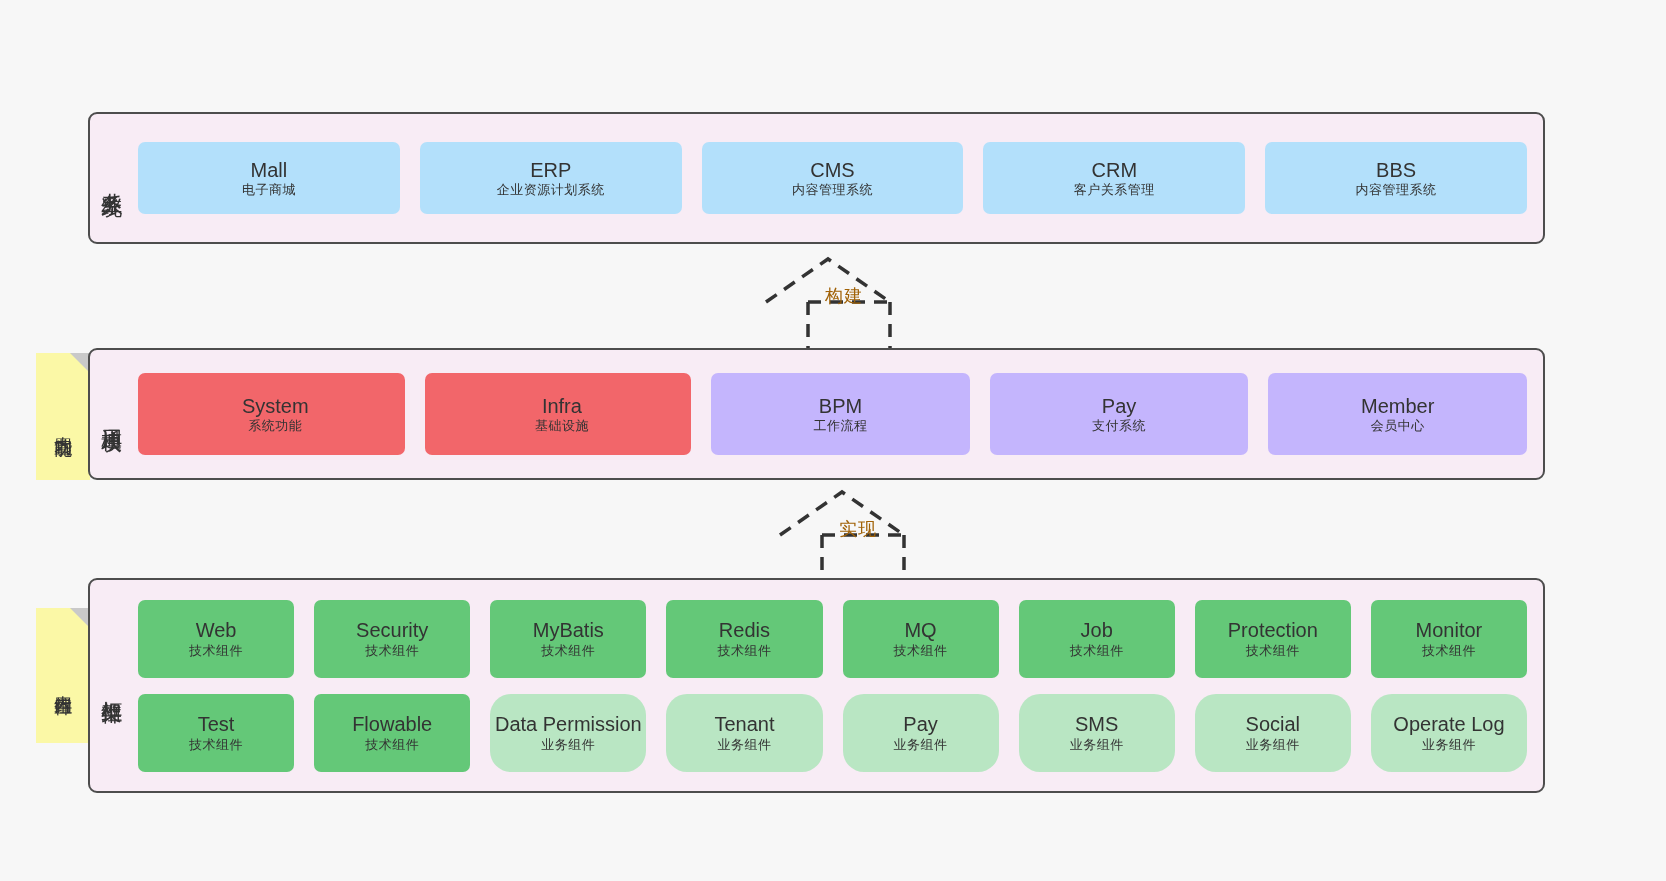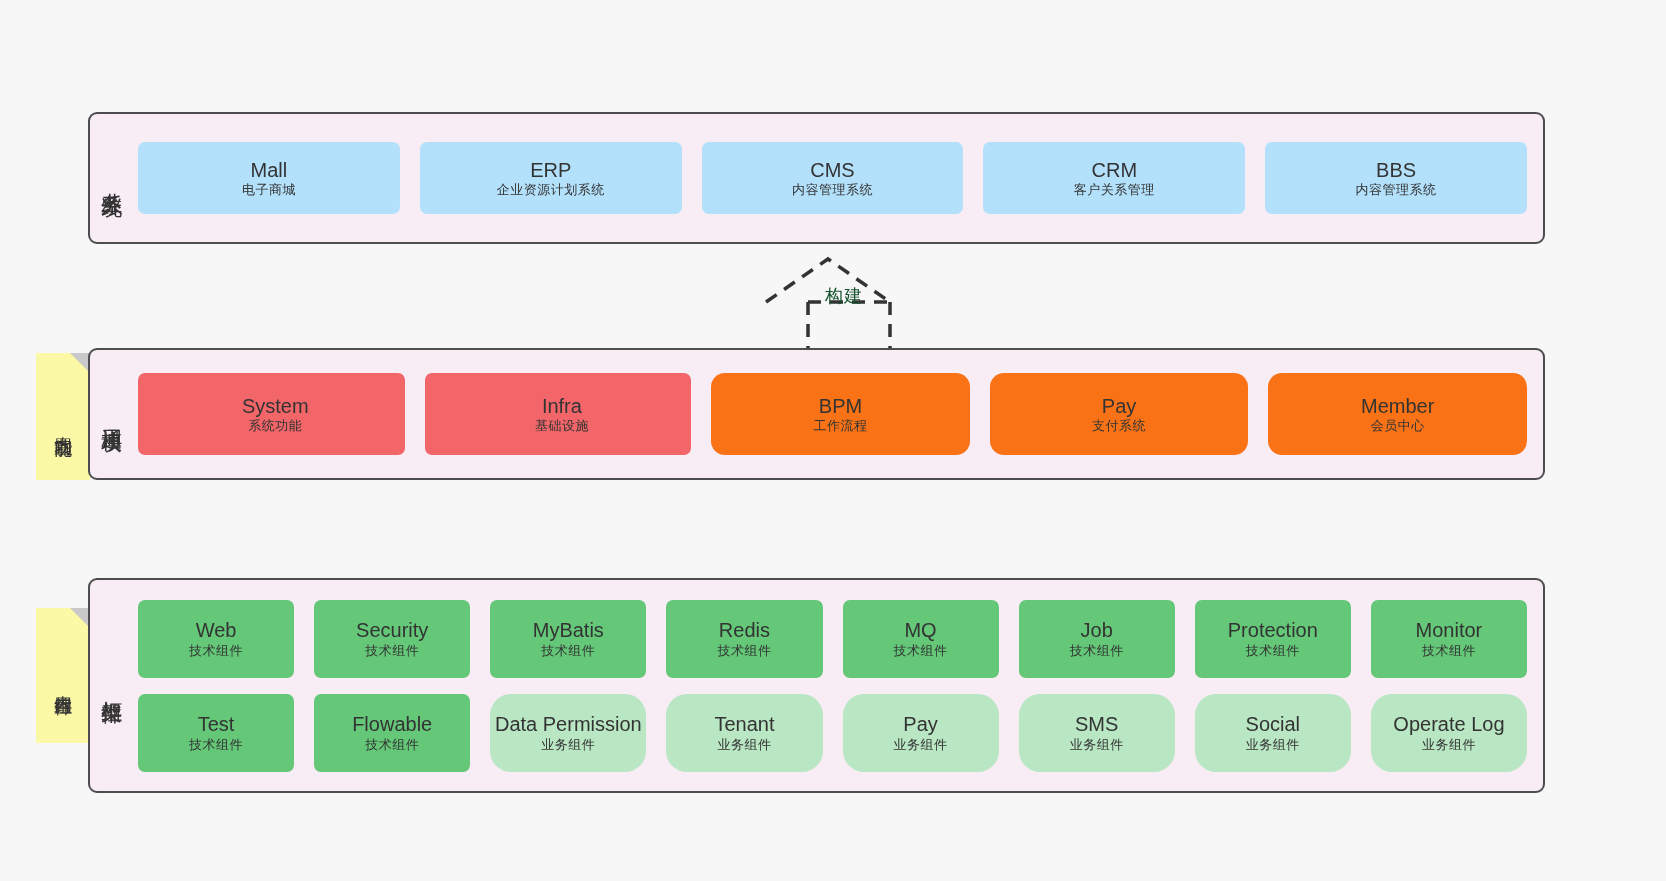--- a/index.html
+++ b/index.html
@@ -90,21 +90,21 @@
   }
   .card .t-cn {
     font-size: 13px;
     color: #333333;
     letter-spacing: 0.5px;
   }
 
   
   .c-blue      { background: #b3e0fb; }
   .c-red       { background: #f2666a; padding-left: 12px; }
-  .c-pink      { background: #f97316; border-radius: 14px; }
+  .c-pink      { background: #c4b5fd; }
   .c-green     { background: #64c878; }
   .c-lgreen    { background: #b9e6c3; border-radius: 21px; }
 
   
   #layer-business { left: 88px;  top: 112px; width: 1457px; height: 132px; }
   #layer-modules  { left: 88px;  top: 348px; width: 1457px; height: 132px; }
   #layer-frame    { left: 88px;  top: 578px; width: 1457px; height: 215px; }
 
   #layer-business .card-row { height: 72px; }
   #layer-modules  .card-row { height: 82px; }
@@ -145,21 +145,21 @@
     width: 200px;
     height: 110px;
   }
   .connector svg { display: block; }
   .connector .conn-label {
     position: absolute;
     left: 0; right: 0;
     top: 34px;
     text-align: center;
     font-size: 18px;
-    color: #14532d;
+    color: #a16207;
     letter-spacing: 1px;
   }
   #connector-build   { left: 744px; top: 250px; }
   #connector-realize { left: 758px; top: 483px; }
 </style>
 </head>
 <body>
 
 <div id="canvas">
 
@@ -224,20 +224,27 @@
           <span class="t-cn">支付系统</span>
         </div>
         <div class="card c-pink">
           <span class="t-en">Member</span>
           <span class="t-cn">会员中心</span>
         </div>
       </div>
     </div>
   </div>
 
+  <div class="connector" id="connector-realize">
+    <svg width="200" height="110" viewBox="0 0 200 110">
+      <path d="M 22 52 L 84 9 L 146 52" fill="none" stroke="#333333" stroke-width="3.5" stroke-dasharray="13,9" stroke-linecap="butt"></path>
+      <path d="M 64 52 L 64 110 M 64 52 L 146 52 M 146 52 L 146 110" fill="none" stroke="#333333" stroke-width="3.5" stroke-dasharray="13,9" stroke-linecap="butt"></path>
+    </svg>
+    <div class="conn-label">实现</div>
+  </div>
 
   <div class="sticky" id="sticky-frame">
     <span>内置组件</span>
   </div>
 
   <div class="layer" id="layer-frame">
     <div class="layer-label">框架组件</div>
     <div class="layer-body">
 
       <div class="card-row">

